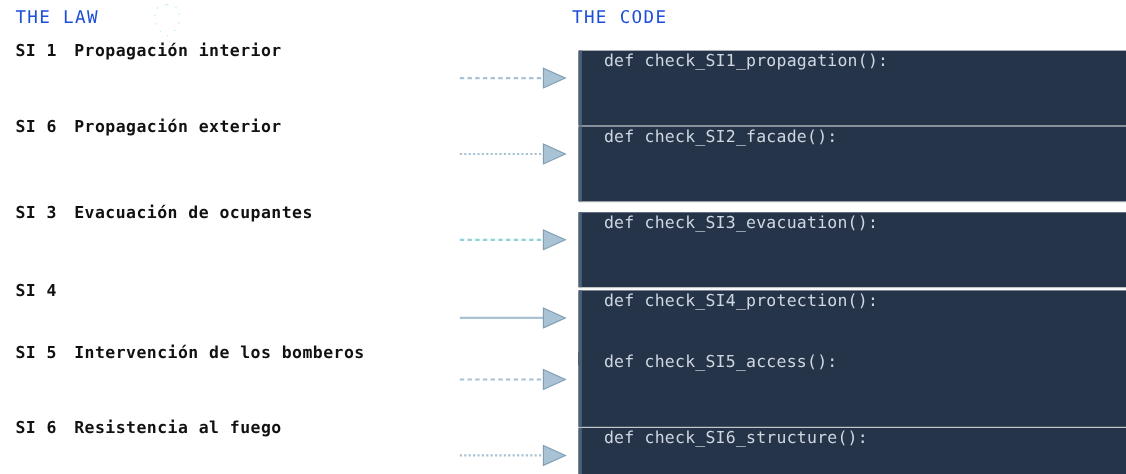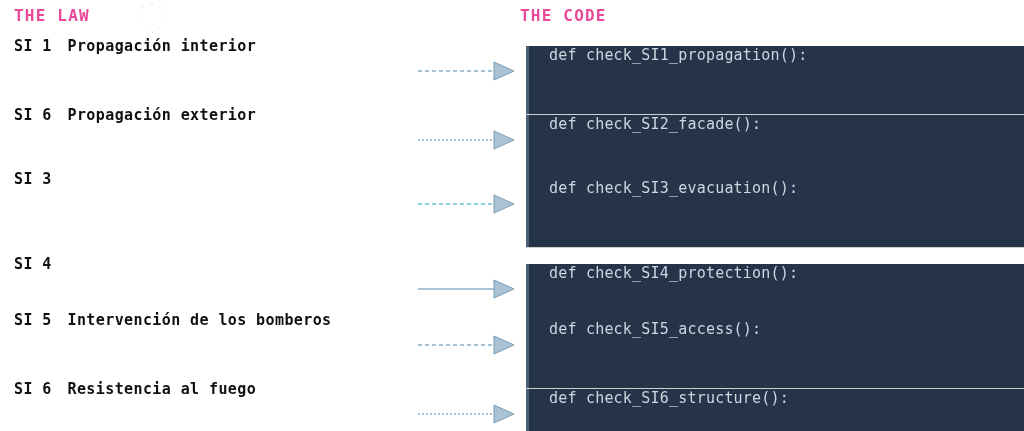--- a/index.html
+++ b/index.html
@@ -21,24 +21,24 @@
     width: 1024px;
     height: 431px;
     background: #ffffff;
   }
 
   
   .hdr {
     position: absolute;
     top: 6px;
     font-family: "DejaVu Sans Mono", "Liberation Mono", monospace;
-    font-weight: bold;
+    font-weight: normal;
     font-size: 16px;
     letter-spacing: 1.2px;
-    color: #ec4899;
+    color: #1d4ed8;
     white-space: nowrap;
     line-height: 20px;
   }
   .hdr-law  { left: 14px; }
   .hdr-code { left: 520px; }
 
   .shield-wrap {
     position: absolute;
     left: 133px;
     top: 1px;
@@ -156,24 +156,24 @@
         <polygon points="76,3 96,12 76,21" fill="#a9c3d4" stroke="#7d9cb2" stroke-width="1"></polygon>
       </svg>
     </div>
 
     <div class="code-card">
       <span class="code-text">def check_SI2_facade():</span>
     </div>
 
   </div>
 
-  <div class="row" style="top: 170px;">
-
-    <div class="law-label">
-      <span class="law-code">SI 3</span>
+  <div class="row" style="top: 184px;">
+
+    <div class="law-label">
+      <span class="law-code">SI 3</span><span class="law-title">Evacuación de ocupantes</span>
     </div>
 
     <div class="arrow">
       <svg width="100" height="24" viewBox="0 0 100 24">
         <line class="arrow-line" x1="0" y1="12" x2="78" y2="12" stroke="#8fd3d8" stroke-width="2" stroke-dasharray="4 3"></line>
         <polygon points="76,3 96,12 76,21" fill="#a9c3d4" stroke="#7d9cb2" stroke-width="1"></polygon>
       </svg>
     </div>
 
     <div class="code-card">

